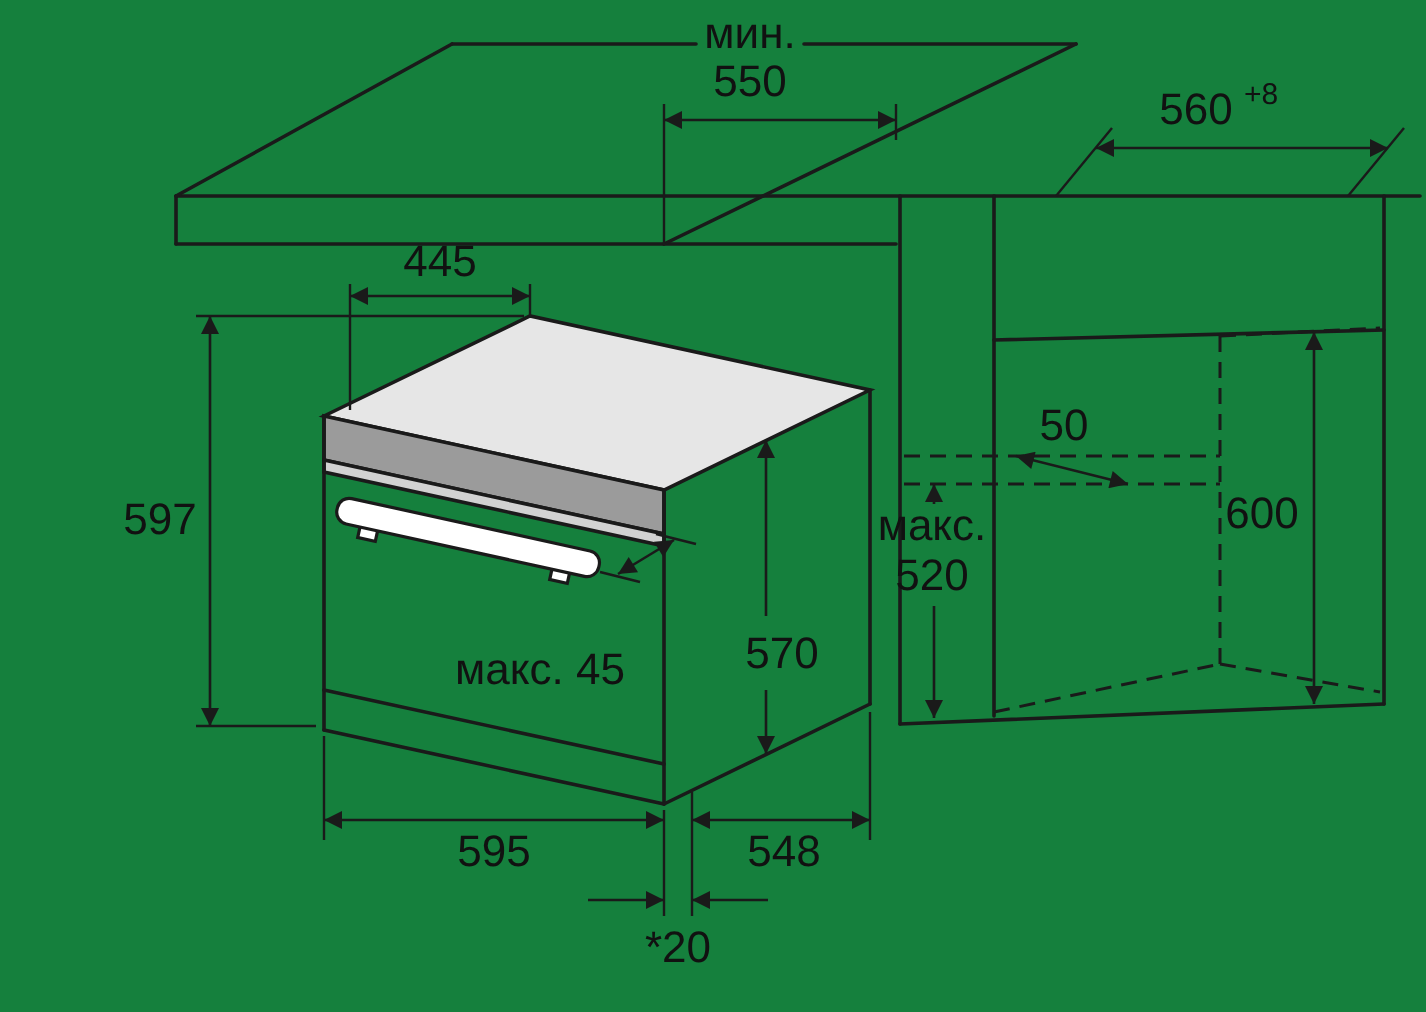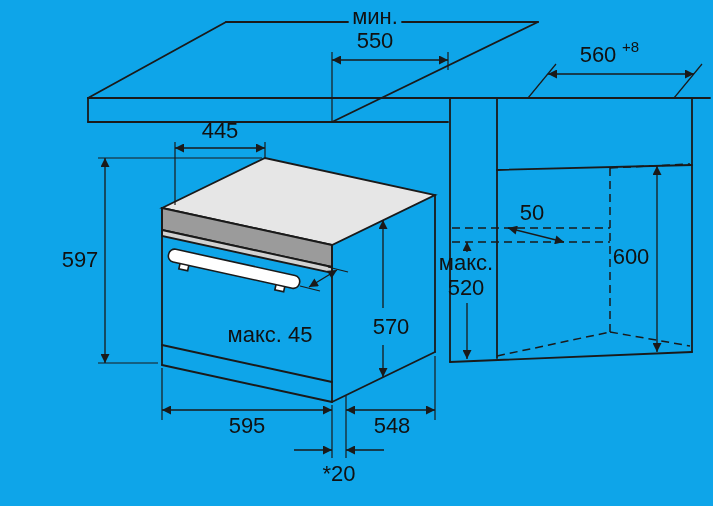--- a/index.html
+++ b/index.html
@@ -1,16 +1,16 @@
 <!DOCTYPE html>
 <html><head>
 <meta charset="utf-8">
 <style>
   html,body{margin:0;padding:0;background:#ffffff;}
-  .canvas{width:713px;height:506px;position:relative;background:#0ea5e9;overflow:hidden;}
+  .canvas{width:713px;height:506px;position:relative;background:#15803d;overflow:hidden;}
   svg{display:block;}
   .ln{stroke:#1a1a1a;stroke-width:1.8;fill:none;stroke-linecap:round;}
   .dim{stroke:#1a1a1a;stroke-width:1.3;fill:none;}
   .ext{stroke:#1a1a1a;stroke-width:1.2;fill:none;}
   .dash{stroke:#1a1a1a;stroke-width:1.5;fill:none;stroke-dasharray:8 5;}
   .pg{stroke:#1a1a1a;stroke-width:1.8;}
   .hw{fill:#ffffff;stroke:#1a1a1a;stroke-width:1.6;}
   text{fill:#111111;font-family:"Liberation Sans",sans-serif;font-size:22px;}
   .sup{font-size:15px;}
 </style>

